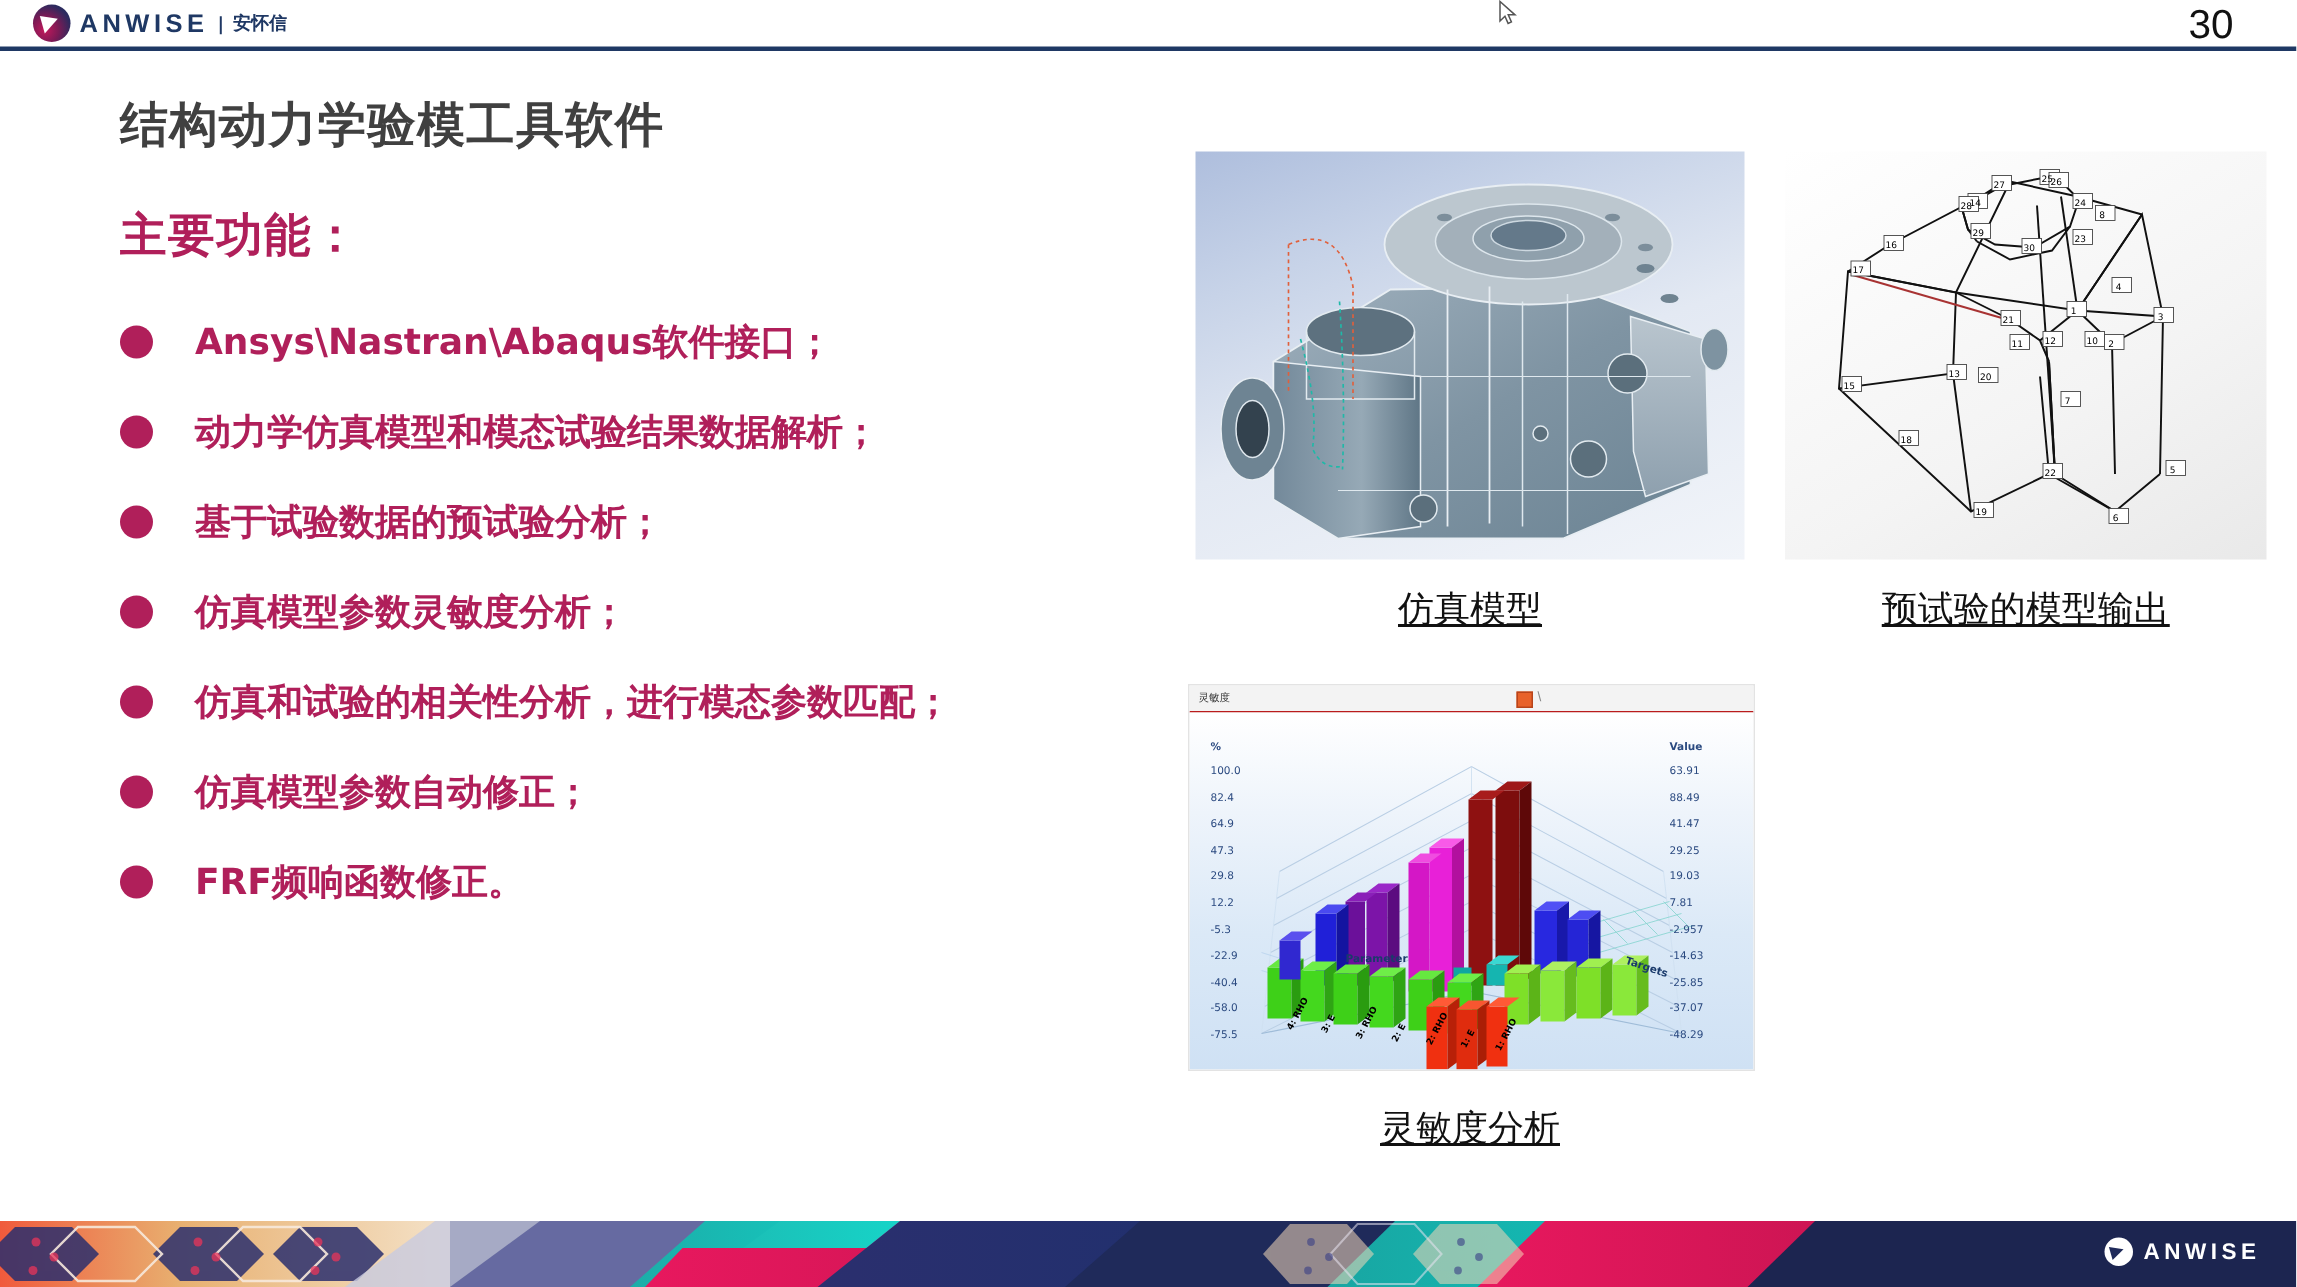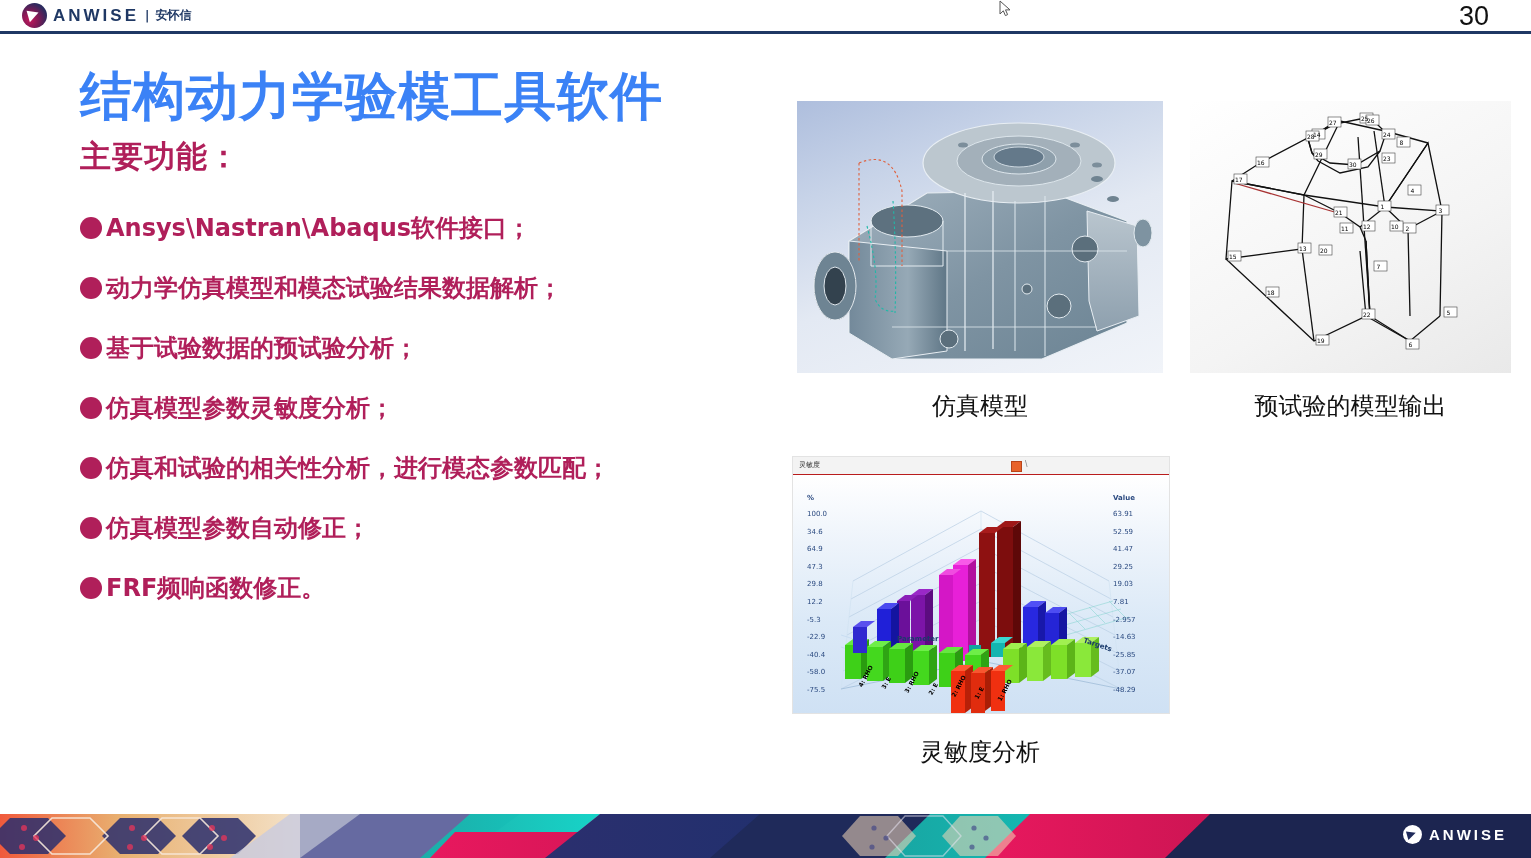--- a/index.html
+++ b/index.html
@@ -49,46 +49,46 @@
     font-family:"Liberation Sans",sans-serif;
   }
   .cursor{
     position:absolute;left:999px;top:0px;width:14px;height:18px;
   }
 
   
   .left-col{position:absolute;left:0;top:34px;width:800px;height:770px;}
   .slide-title{
     position:absolute;left:80px;top:28px;
-    font-size:52px;font-weight:bold;color:#3b82f6;
+    font-size:32px;font-weight:bold;color:#404040;
     font-family:"DejaVu Sans",sans-serif;letter-spacing:1px;
     white-space:nowrap;
   }
   .sub-title{
     position:absolute;left:80px;top:102px;
     font-size:31px;font-weight:bold;color:#b01f5a;
     font-family:"DejaVu Sans",sans-serif;letter-spacing:1px;
     white-space:nowrap;
   }
   .bullets{position:absolute;left:80px;top:176px;width:715px;}
   .bullet-row{
-    display:flex;align-items:flex-start;gap:4px;height:60px;
+    display:flex;align-items:flex-start;gap:28px;height:60px;
   }
   .bullet-dot{
     width:22px;height:22px;border-radius:50%;
     background:#b01f5a;flex:none;margin-top:7px;
   }
   .bullet-text{
     font-size:24px;font-weight:bold;color:#b01f5a;
     font-family:"DejaVu Sans",sans-serif;
     line-height:36px;white-space:nowrap;letter-spacing:0px;
   }
   .fig-caption{
     text-align:center;font-size:24px;color:#111111;
-    font-family:"DejaVu Sans",sans-serif;margin-top:8px;
+    font-family:"DejaVu Sans",sans-serif;margin-top:8px;text-decoration:underline;
   }
 
   
   .cad-box{
     position:absolute;left:797px;top:101px;width:366px;height:272px;
     background:linear-gradient(160deg,#aebedd 0%,#c7d3e8 25%,#e3e9f3 55%,#f1f4f9 100%);
     overflow:hidden;
   }
 
   
@@ -406,36 +406,36 @@
       <g stroke="#a8c8e8" stroke-width="0.5" fill="none" opacity="0.7">
         <path d="M48 160 L130 186 M48 172 L118 194"></path>
       </g>
 
       <path d="M48 214 L188 186 L328 214" stroke="#9fbcd8" stroke-width="0.8" fill="none"></path>
     </svg>
 
     <div class="axis-col-l">
       <div class="hd">%</div>
       <div>100.0</div>
-      <div>34.6</div>
+      <div>82.4</div>
       <div>64.9</div>
       <div>47.3</div>
       <div>29.8</div>
       <div>12.2</div>
       <div>-5.3</div>
       <div>-22.9</div>
       <div>-40.4</div>
       <div>-58.0</div>
       <div>-75.5</div>
     </div>
 
     <div class="axis-col-r">
       <div class="hd">Value</div>
       <div>63.91</div>
-      <div>52.59</div>
+      <div>88.49</div>
       <div>41.47</div>
       <div>29.25</div>
       <div>19.03</div>
       <div>7.81</div>
       <div>-2.957</div>
       <div>-14.63</div>
       <div>-25.85</div>
       <div>-37.07</div>
       <div>-48.29</div>
     </div>

